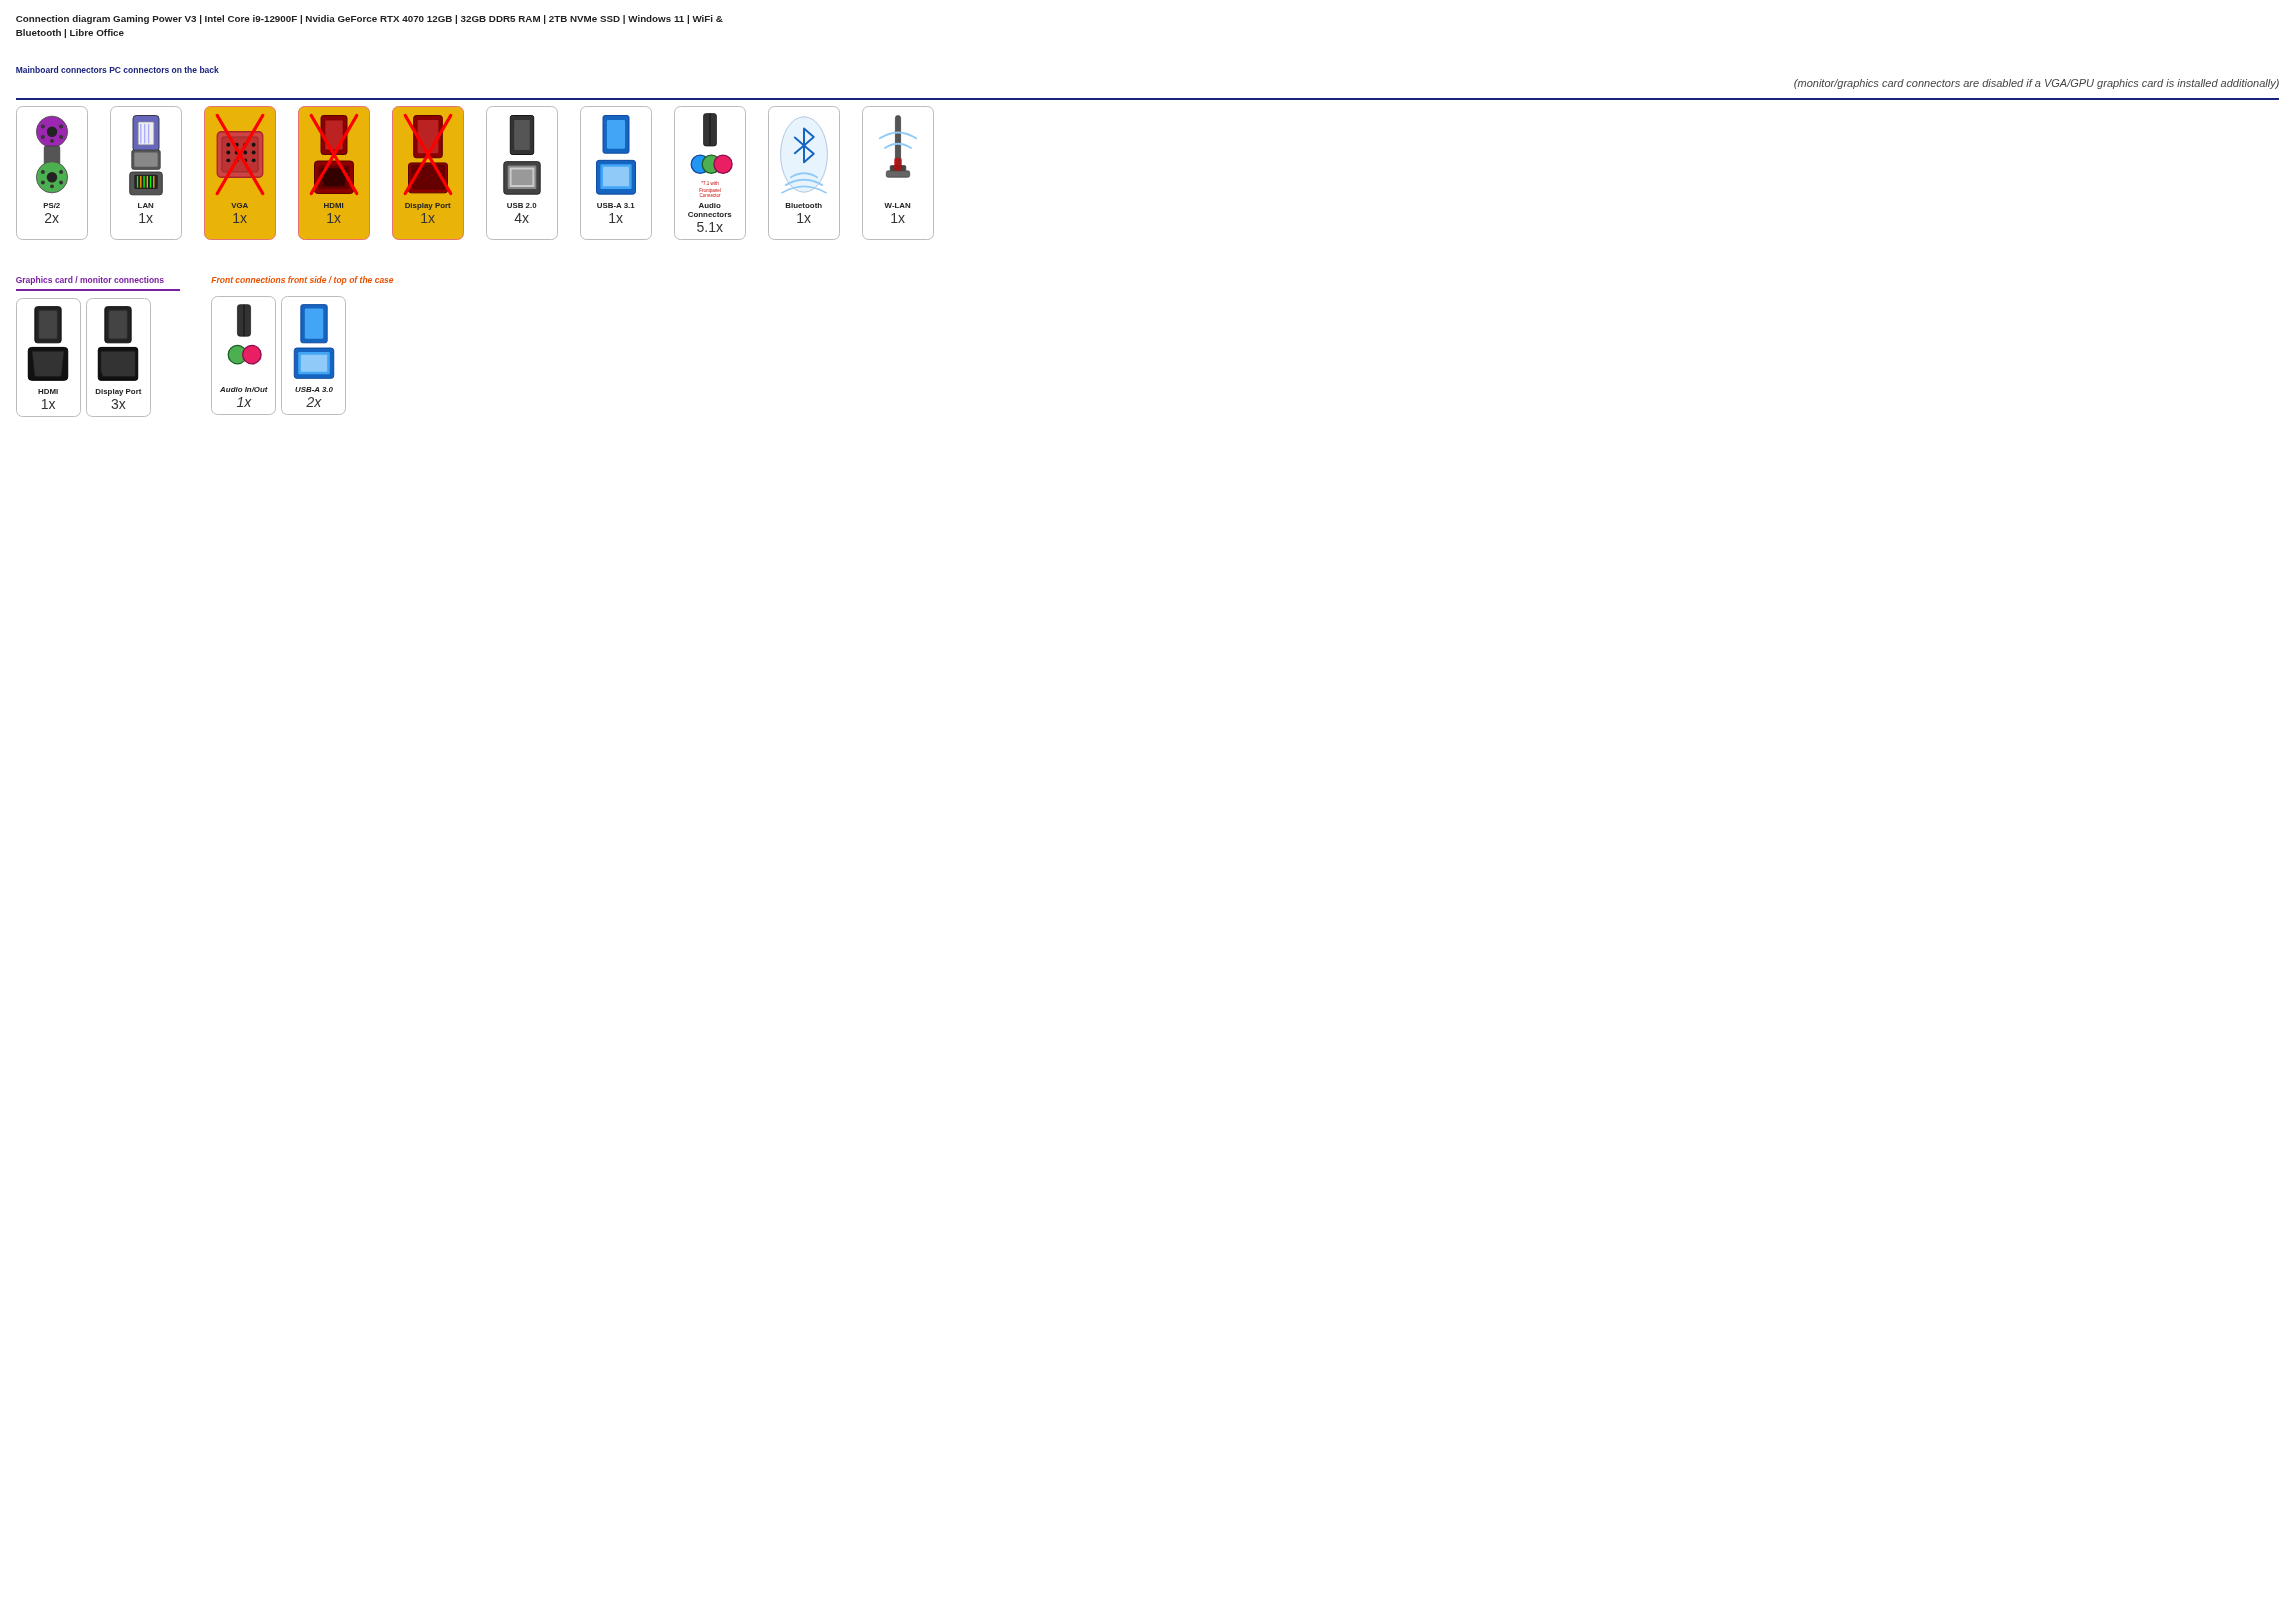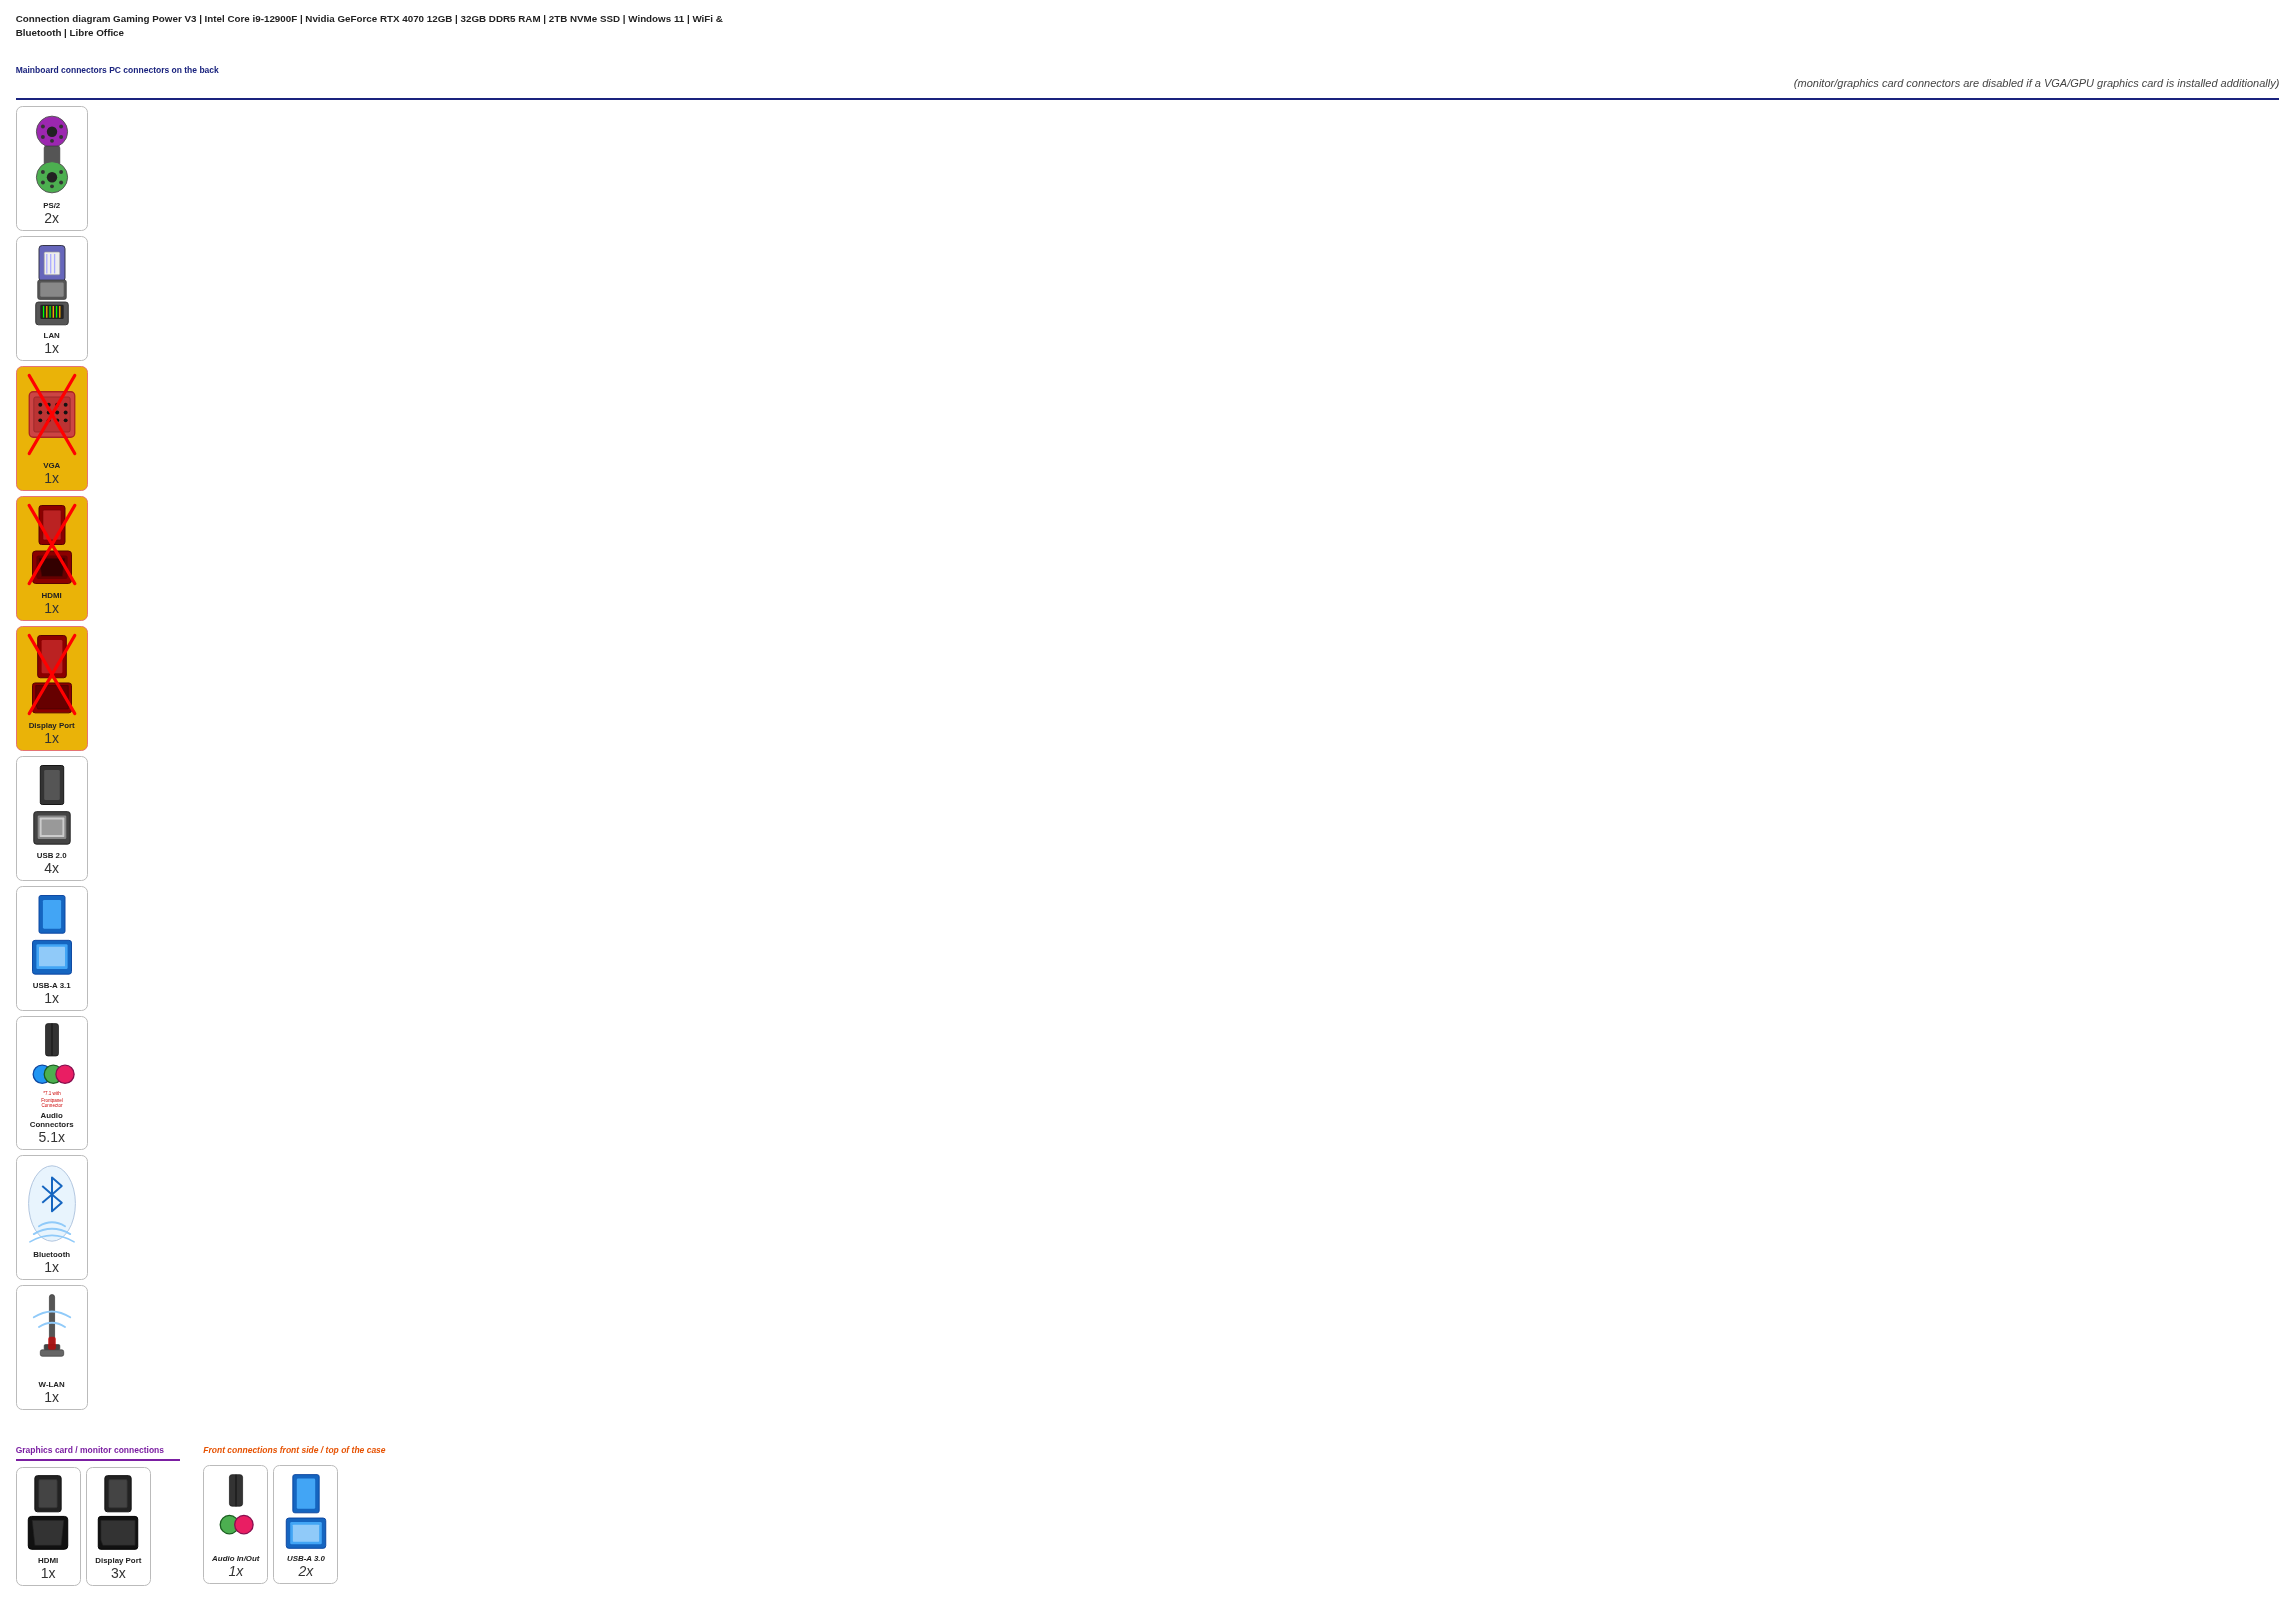--- a/index.html
+++ b/index.html
@@ -39,24 +39,23 @@
       margin-bottom: 6.5px;
     }
     .divider-purple {
       border: none;
       border-top: 2px solid #7b1fa2;
       margin-bottom: 6.5px;
       width: 164px;
     }
     .connectors-row {
       display: flex;
-      gap: 5px;
+      gap: 22px;
       flex-wrap: nowrap;
       margin-bottom: 9.2px;
-      flex-direction: column;
     }
     .connector-card {
       border: 1px solid #bbb;
       border-radius: 6.5px;
       padding: 5.2px 3.9px 3.9px 3.9px;
       display: flex;
       flex-direction: column;
       align-items: center;
       min-width: 58px;
       max-width: 72px;
@@ -88,21 +87,21 @@
       margin-top: 1.3px;
     }
     .connector-count {
       font-size: 14px;
       text-align: left;
       color: #333;
     }
     
     .bottom-sections {
       display: flex;
-      gap: 4px;
+      gap: 12px;
       align-items: flex-start;
       margin-top: 2.6px;
     }
     .graphics-section {
       flex: 0 0 auto;
     }
     .front-section {
       flex: 0 0 auto;
       margin-left: 19.6px;
       font-style: italic;

